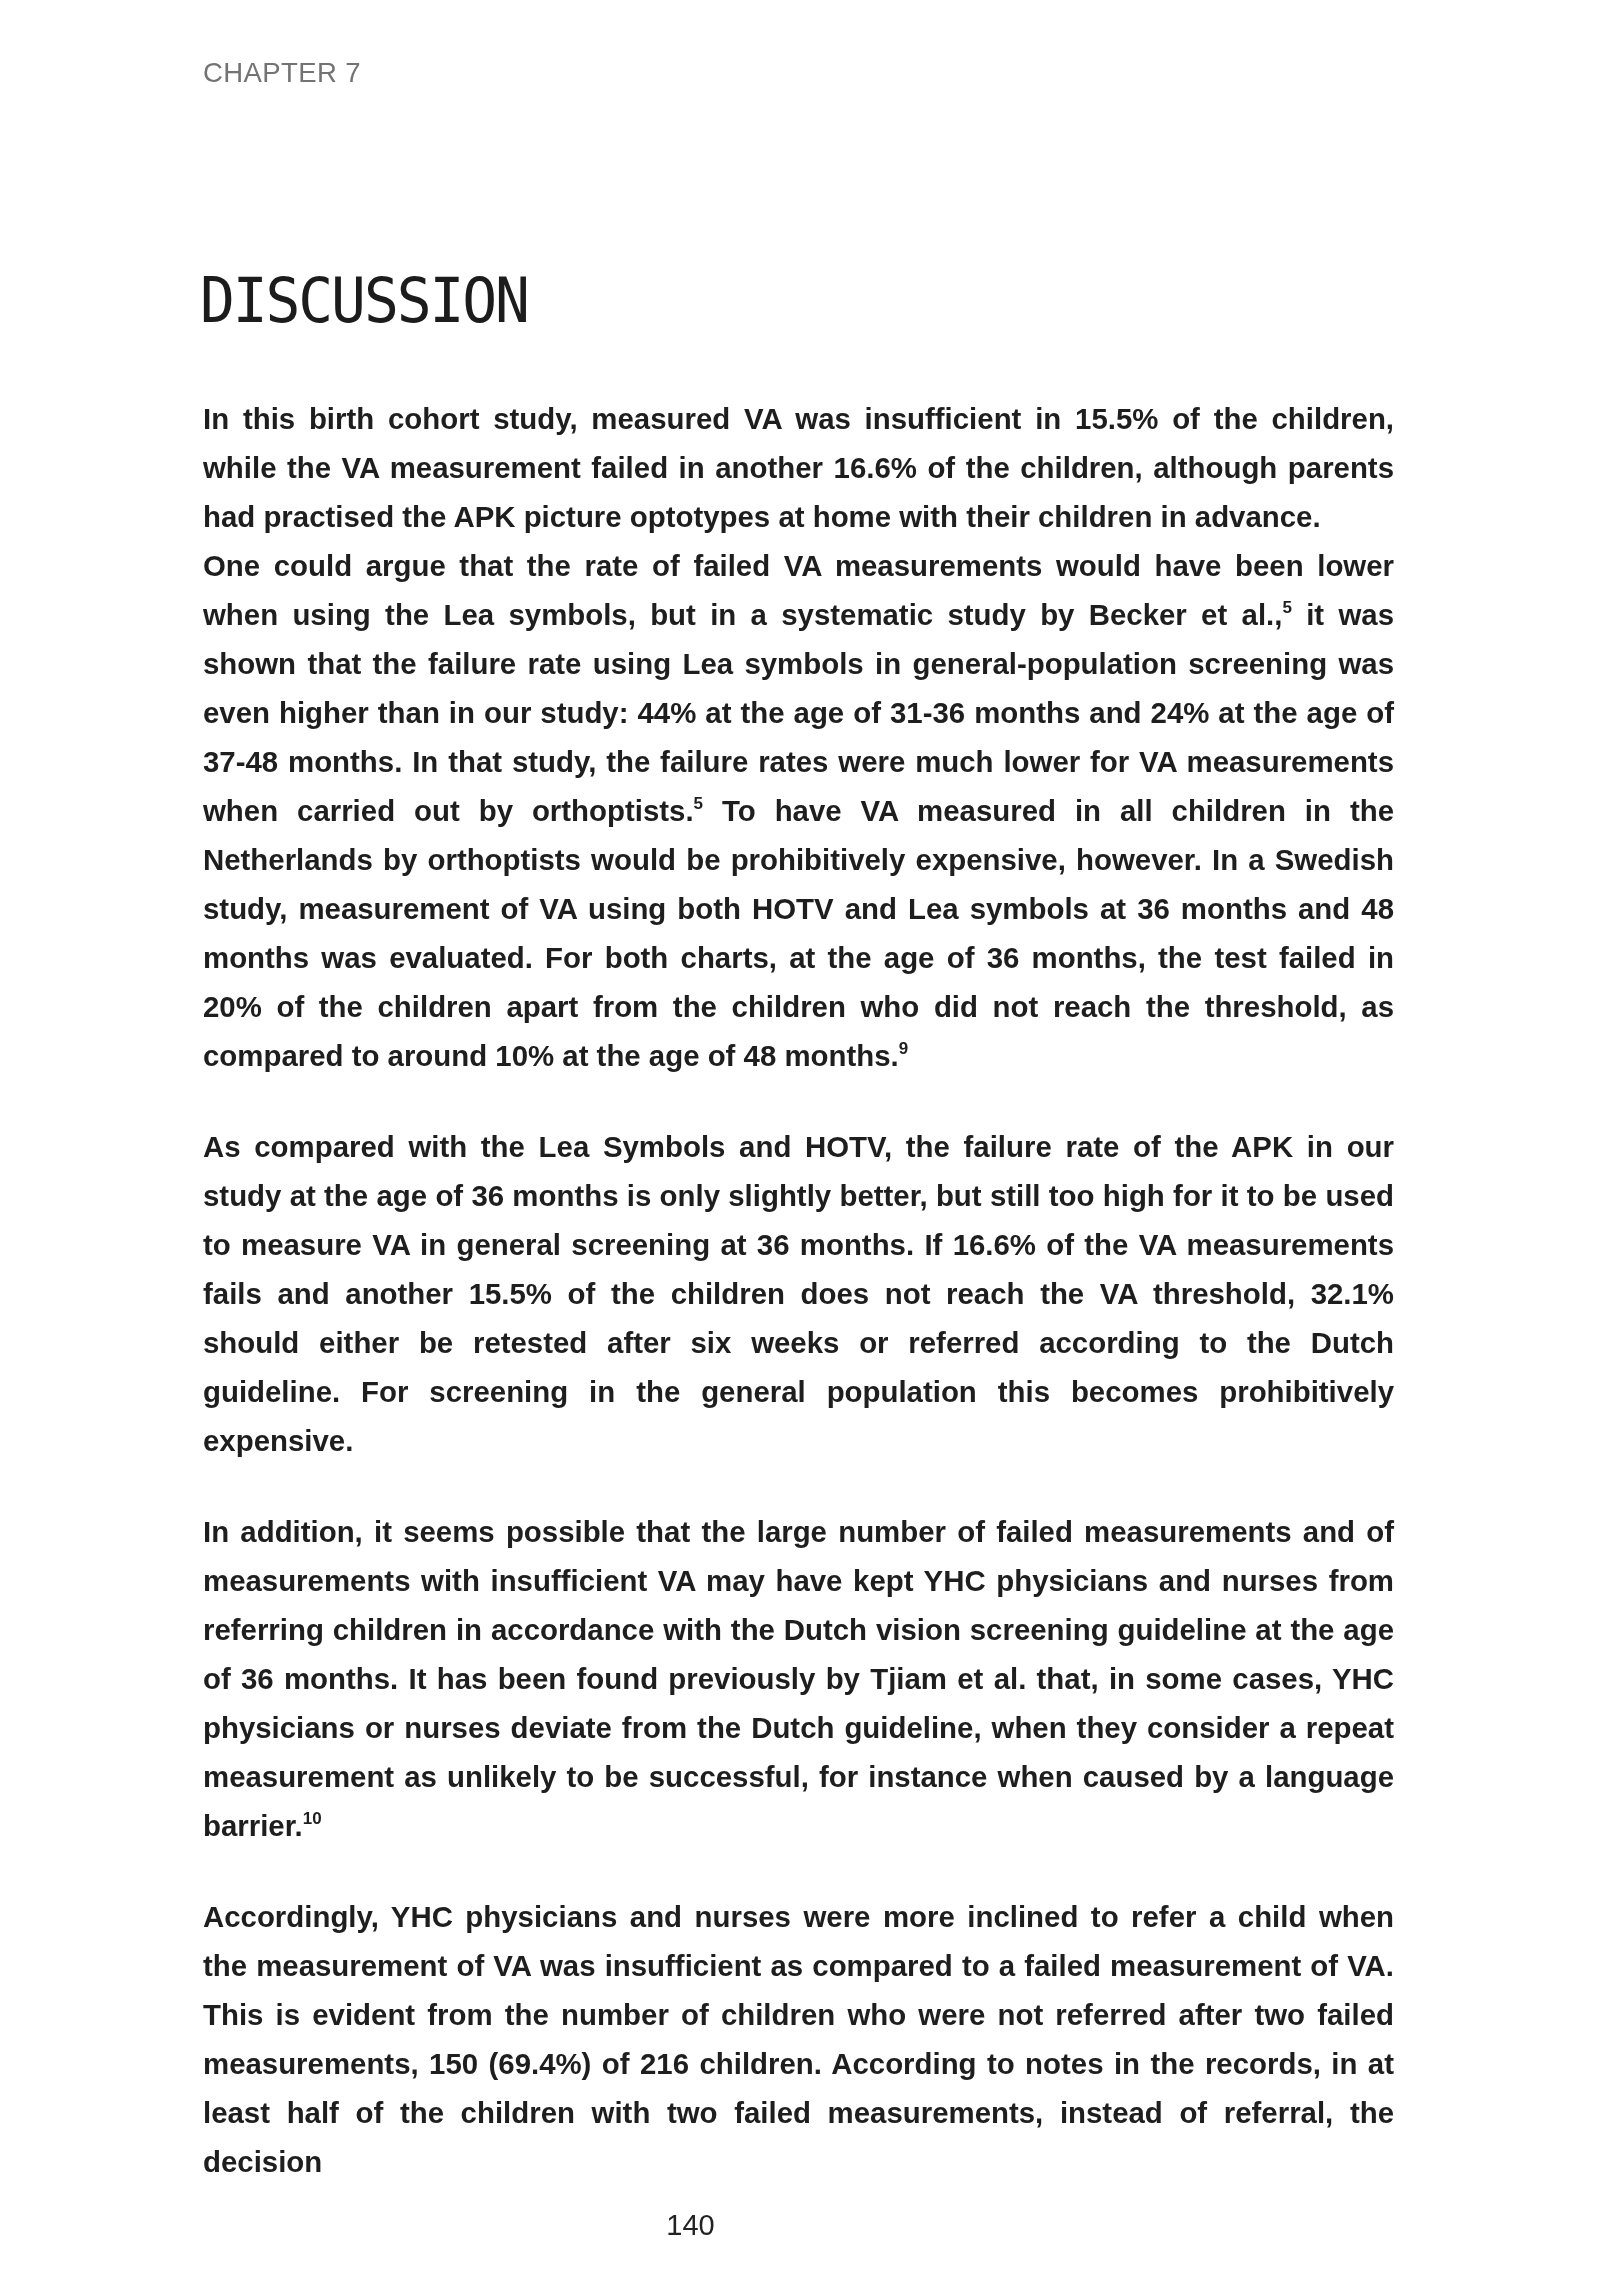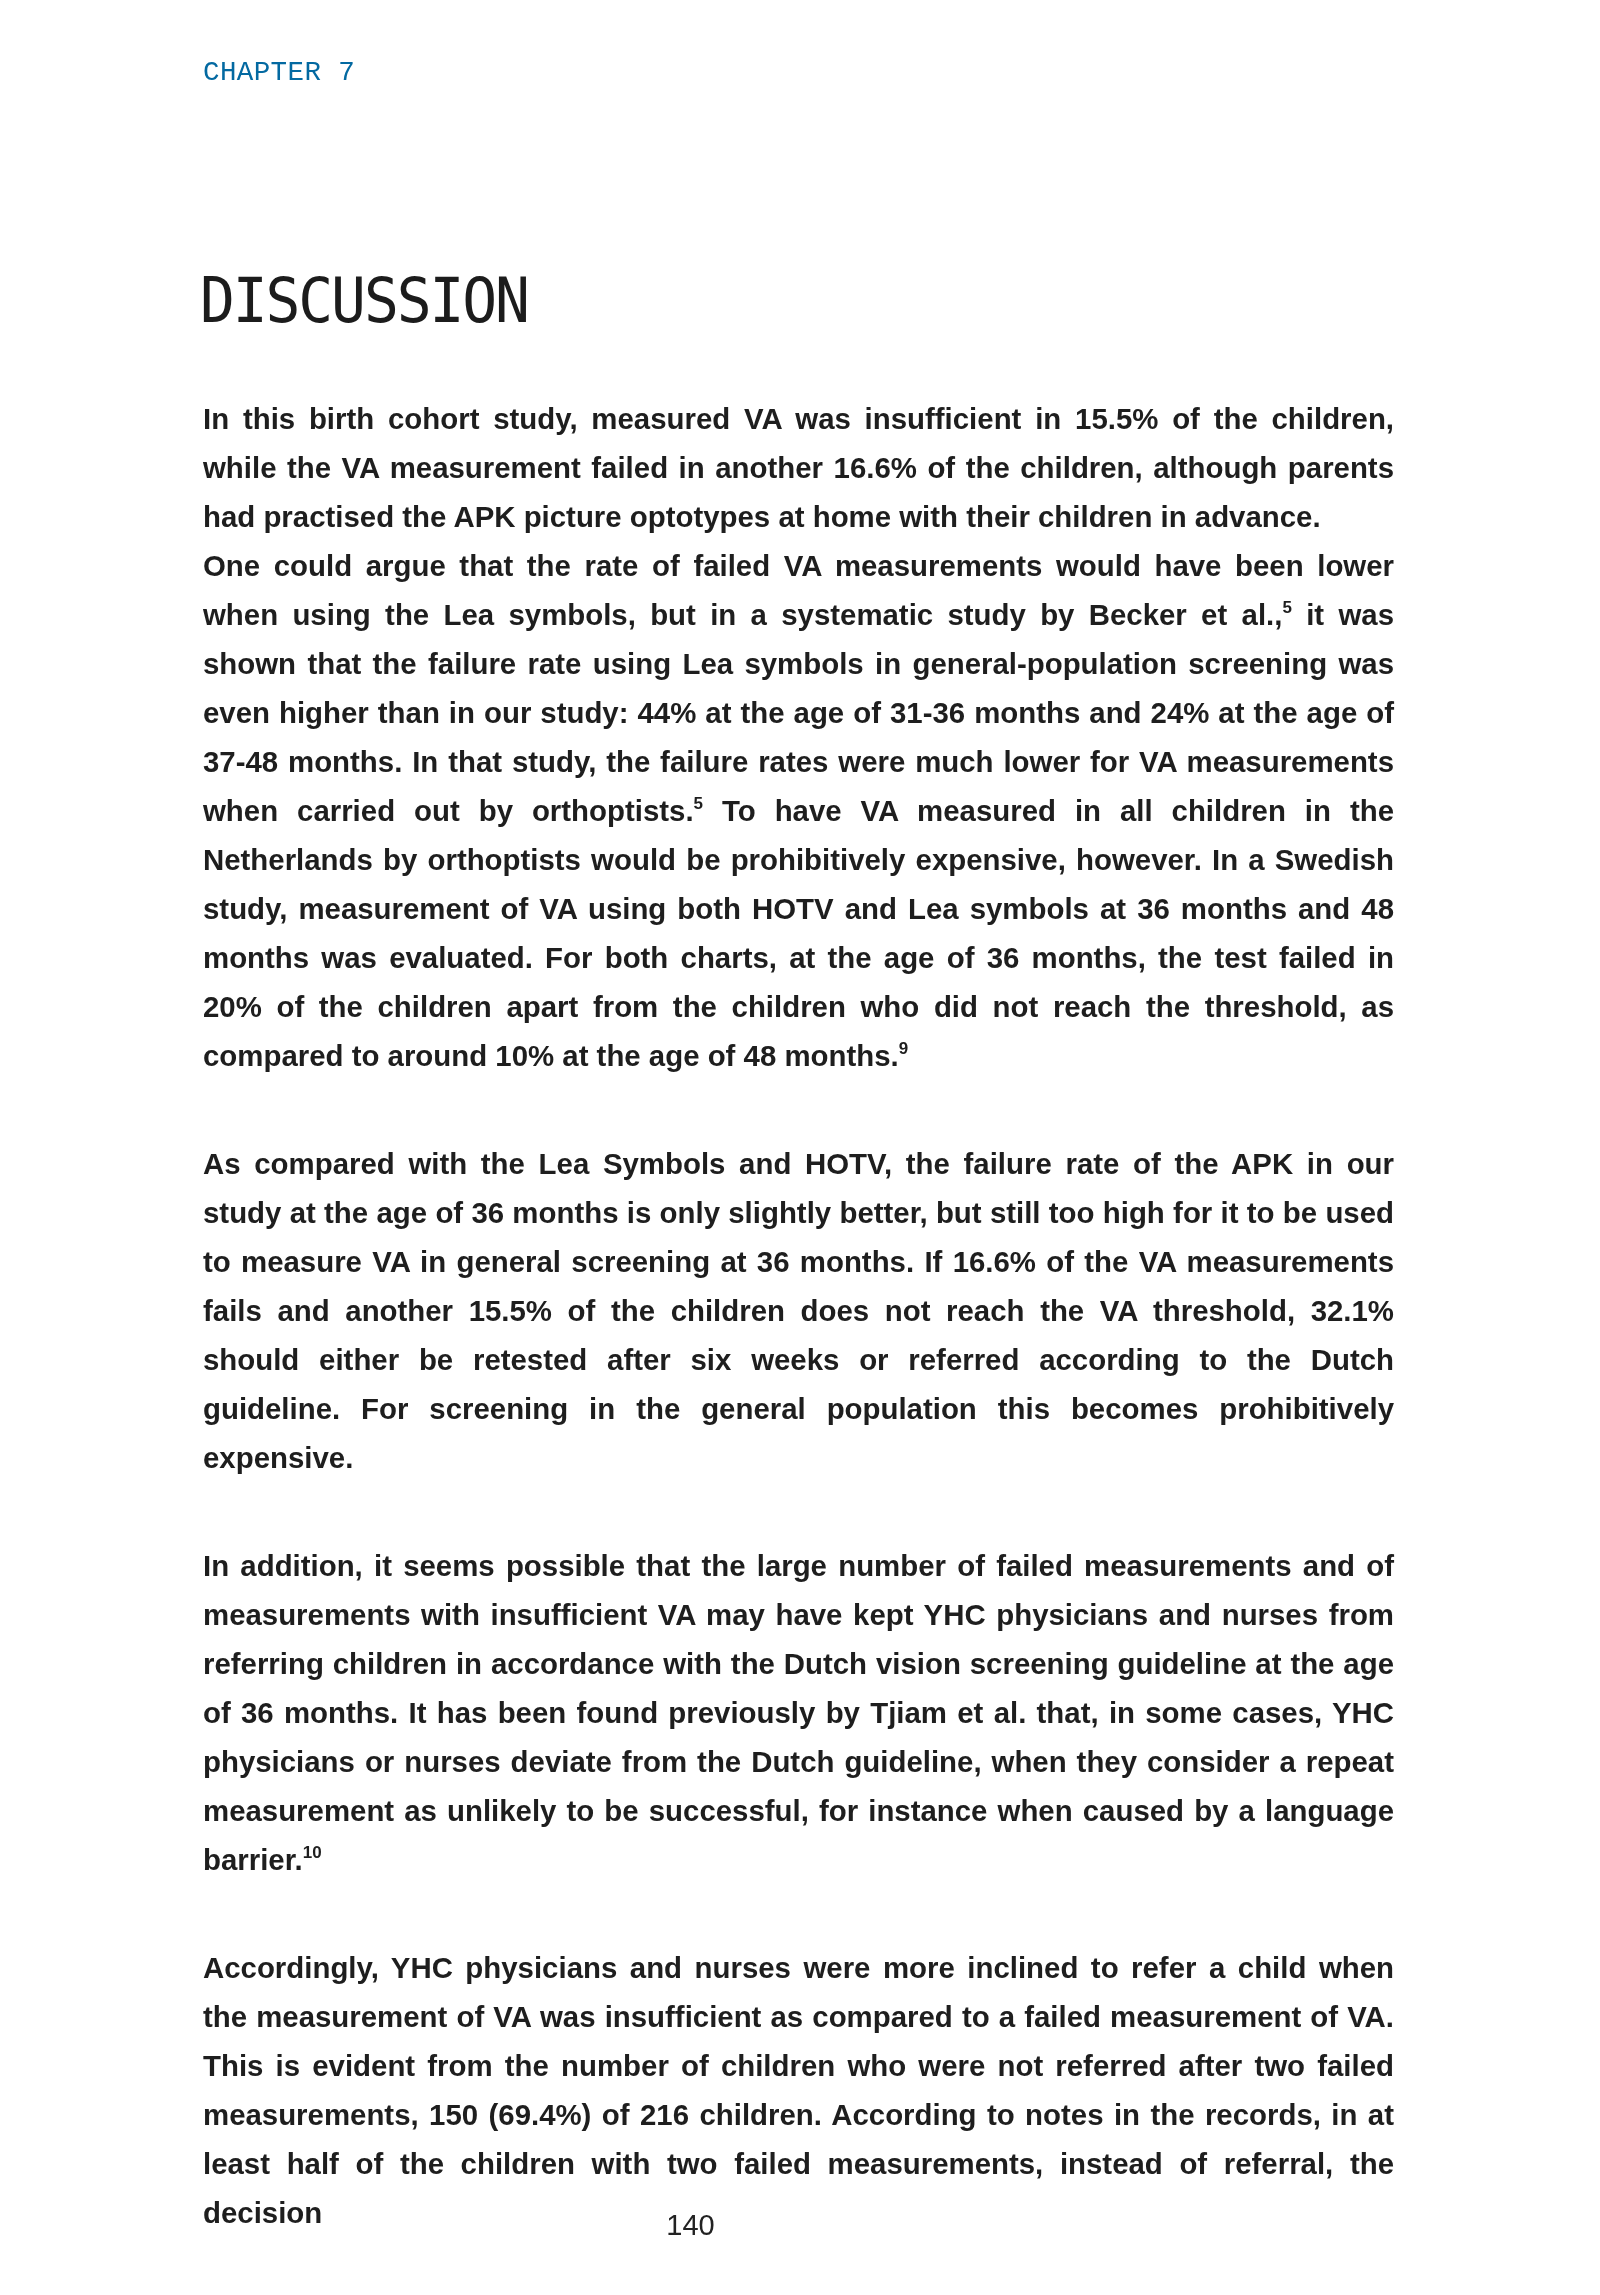--- a/index.html
+++ b/index.html
@@ -1,32 +1,32 @@
 <!DOCTYPE html>
 <html style="font-size:12.2px"><head>
   <meta charset="utf-8">
   <style>
     html, body { margin: 0; padding: 0; background: #ffffff; }
     body { width: 1601px; height: 2295px; position: relative; overflow: hidden; color: #1a1a1a; }
     .running-head {
       position: absolute; left: 203px; top: 57px;
-      font-family: Liberation Mono, monospace; font-size: 27.5px; letter-spacing: 0.4px; color: #0369a1;
+      font-family: Liberation Sans, sans-serif; font-size: 27.5px; letter-spacing: 0.4px; color: #737373;
     }
     .title {
       position: absolute; left: 200px; top: 264px; margin: 0;
       font-family: "DejaVu Sans Mono", monospace; font-weight: normal; font-size: 63px;
       letter-spacing: -2.3px; color: #1c1c1c; transform: scaleX(0.92); transform-origin: left top;
     }
     .body-text {
       position: absolute; left: 203px; top: 394px; width: 1191px;
       font-family: "Liberation Sans", sans-serif; font-size: 29.4px; line-height: 49px;
       text-align: justify; color: #1e1e1e; font-weight: bold;
     }
     .body-text p { margin: 0; }
-    .body-text p.gap { margin-top: 59px; }
+    .body-text p.gap { margin-top: 42px; }
     sup { font-size: 17px; line-height: 0; vertical-align: 12.2px; }
     .page-number {
       position: absolute; left: 0; width: 1381px; top: 2209px; text-align: center;
       font-family: "Liberation Sans", sans-serif; font-size: 29px; color: #222;
     }
   </style>
 </head>
 <body>
 
 <div class="running-head">CHAPTER 7</div>

